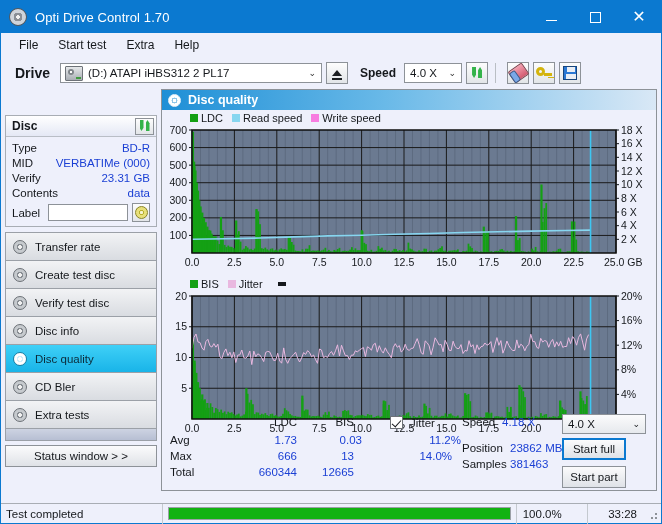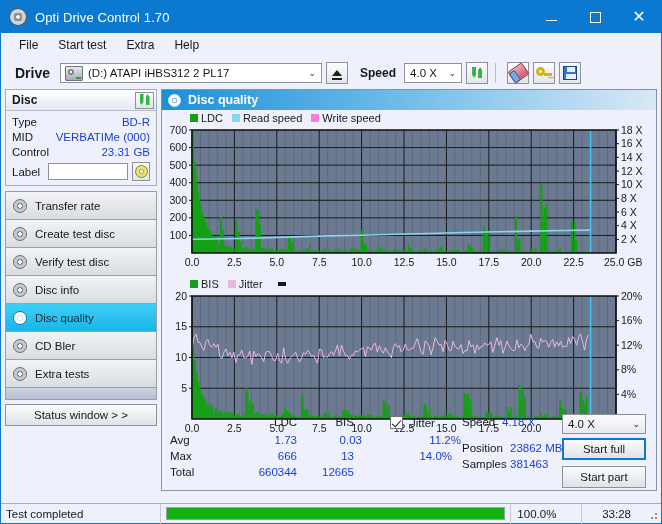--- a/index.html
+++ b/index.html
@@ -76,21 +76,21 @@
   .eraser:after{content:"";position:absolute;left:-1px;bottom:-1px;width:7px;height:12px;background:#7aa8e8;border:1px solid #3a5c8a;border-radius:2px;box-sizing:border-box;}
   .keyico{position:relative;width:16px;height:14px;}
   .keyico:before{content:"";position:absolute;left:0;top:1px;width:9px;height:9px;border:3px solid #d4b40d;border-radius:50%;box-sizing:border-box;}
   .keyico:after{content:"";position:absolute;left:8px;top:7px;width:8px;height:3px;background:#d4b40d;box-shadow:3px 3px 0 -1px #d4b40d;}
   .floppy{width:14px;height:14px;background:#2a78d4;border:1px solid #17457c;position:relative;box-sizing:border-box;}
   .floppy:before{content:"";position:absolute;left:3px;top:0;width:8px;height:5px;background:#e9eef5;}
   .floppy:after{content:"";position:absolute;left:2px;bottom:0;width:10px;height:5px;background:#e9eef5;}
   
   .body{display:flex;padding:0 4px;gap:4px;height:402px;box-sizing:border-box;}
   .sidebar{width:152px;flex:none;display:flex;flex-direction:column;}
-  .panel{border:1px solid #a8adb4;background:#eef0fb;box-sizing:border-box;}
+  .panel{border:1px solid #a8adb4;background:#eef0fb;box-sizing:border-box;margin-top:26px;}
   .panel-hd{
     height:20px;display:flex;align-items:center;
     background:linear-gradient(#ffffff,#e4e8f5);
     border-bottom:1px solid #b9bec6;font-size:12px;font-weight:bold;color:#15181c;padding-left:6px;
   }
   .panel-hd .btn-sq{margin-left:auto;margin-right:2px;width:19px;height:17px;}
   .disc-rows{padding:3px 6px 4px 6px;font-size:11.5px;color:#15181c;}
   .drow{display:flex;align-items:center;height:15px;}
   .drow .k{flex:none;}
   .drow .v{margin-left:auto;color:#1a3fd4;}
@@ -138,34 +138,34 @@
   .legend .lg{display:flex;align-items:center;gap:3px;margin-right:5px;}
   .chartbox{position:absolute;}
   
   .stats{position:relative;height:76px;font-size:11.5px;color:#15181c;}
   .st{position:absolute;}
   .stv{position:absolute;color:#1a3fd4;text-align:right;}
   .chk{position:absolute;width:13px;height:13px;border:1px solid #6d7278;background:#fff;box-sizing:border-box;}
   .chk:after{content:"";position:absolute;left:3px;top:1px;width:4px;height:8px;border:solid #15181c;border-width:0 1.6px 1.6px 0;transform:rotate(42deg);}
   .sp-combo{position:absolute;width:84px;height:20px;border:1px solid #8d9298;background:linear-gradient(#fbfbfc,#e6e9ed);
     display:flex;align-items:center;font-size:11.5px;padding-left:5px;box-sizing:border-box;color:#15181c;}
-  .act-btn{position:absolute;width:84px;height:22px;border:1px solid #8d9298;
+  .act-btn{position:absolute;width:64px;height:22px;border:1px solid #8d9298;
     background:linear-gradient(#fbfbfc,#dfe2e7);display:flex;align-items:center;justify-content:center;
     font-size:11.5px;color:#15181c;box-sizing:border-box;}
   .act-btn.primary{border:2px solid #0b79d0;}
   
   .statusbar{position:absolute;left:0;bottom:0;width:660px;height:20px;display:flex;align-items:center;
     border-top:1px solid #a8adb4;background:#eef0fb;font-size:11.5px;color:#15181c;box-sizing:border-box;}
   .sb-cell{display:flex;align-items:center;height:20px;border-right:1px solid #c4c9cf;padding:0 5px;box-sizing:border-box;}
   .sb-msg{width:173px;}
   .sb-prog{width:380px;}
   .progress{flex:1;height:13px;border:1px solid #9ba0a7;background:#fff;box-sizing:border-box;}
   .progress > i{display:block;height:100%;background:#11b211;}
   .sb-pct{width:76px;justify-content:flex-start;padding-left:6px;}
-  .sb-time{flex:1;justify-content:flex-end;border-right:none;padding-right:30px;margin-left:15px;}
+  .sb-time{flex:1;justify-content:flex-end;border-right:none;padding-right:24px;margin-left:15px;}
   .grip{position:absolute;right:3px;bottom:3px;width:10px;height:10px;
     background:
       radial-gradient(circle 1px at 8px 8px,#8d9298 99%,transparent) ,
       radial-gradient(circle 1px at 4px 8px,#8d9298 99%,transparent),
       radial-gradient(circle 1px at 8px 4px,#8d9298 99%,transparent);}
 </style>
 </head>
 <body>
 
 <div class="app">
@@ -241,22 +241,26 @@
         <div class="disc-rows">
           <div class="drow">
             <span class="k">Type</span>
             <span class="v">BD-R</span>
           </div>
           <div class="drow">
             <span class="k">MID</span>
             <span class="v">VERBATIMe (000)</span>
           </div>
           <div class="drow">
-            <span class="k">Control</span>
+            <span class="k">Verify</span>
             <span class="v">23.31 GB</span>
+          </div>
+          <div class="drow">
+            <span class="k">Contents</span>
+            <span class="v">data</span>
           </div>
           <div class="label-row">
             <span>Label</span>
             <input class="label-input" type="text" placeholder="" style="">
             <span class="disc-btn">
                 <span class="cdico"></span>
               </span>
           </div>
         </div>
       </div>

